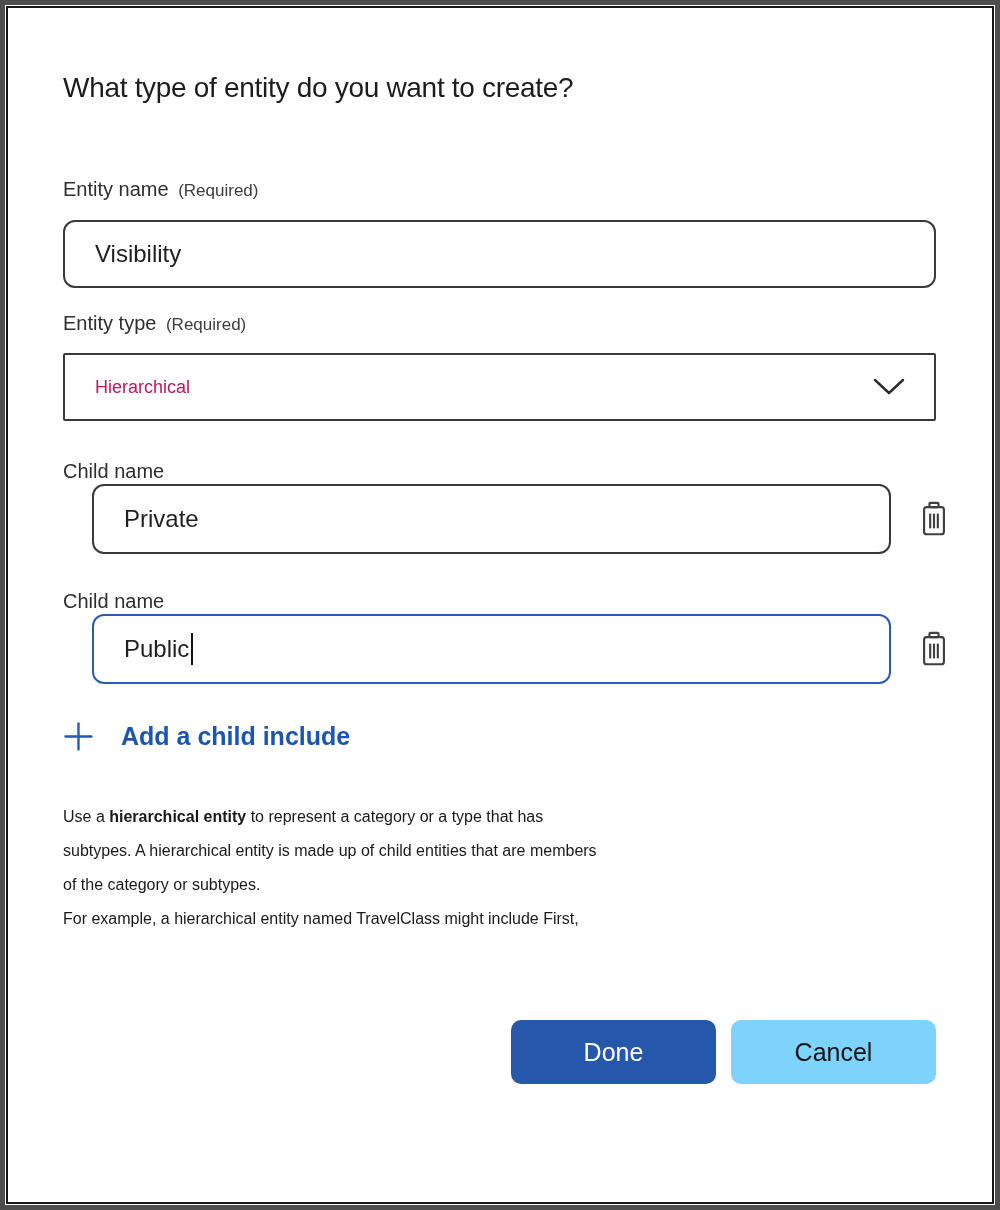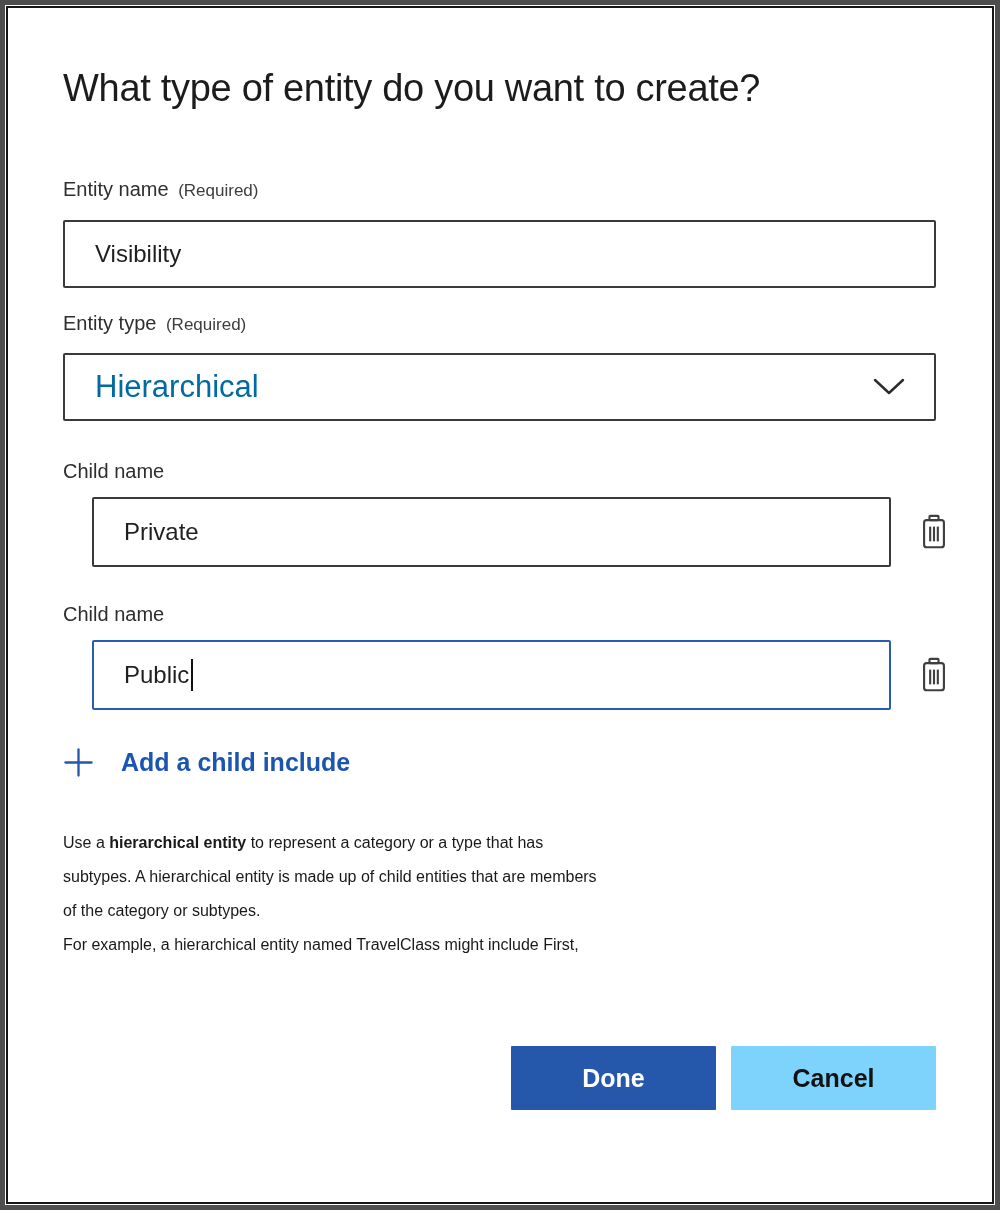--- a/index.html
+++ b/index.html
@@ -17,21 +17,21 @@
   }
   .content {
     width: 100%; height: 100%;
     border: 2px solid #161616;
     background: #ffffff;
     padding: 0 56px 0 55px;
     overflow: hidden;
   }
   .dialog-title {
     margin-top: 56px;
-    font-size: 38px;
+    font-size: 28px;
     line-height: 48px;
     font-weight: 400;
     color: #1c1c1c;
     white-space: nowrap;
     letter-spacing: -0.3px;
   }
   .field-label {
     font-size: 20px;
     line-height: 26px;
     color: #2e2e2e;
@@ -43,45 +43,44 @@
   }
   .lbl-entity-name { margin-top: 64px; }
   .lbl-entity-type { margin-top: 22px; }
   .lbl-child-1     { margin-top: 37px; }
   .lbl-child-2     { margin-top: 34px; }
   .text-input {
     margin-top: 16px;
     height: 68px;
     width: 100%;
     border: 2px solid #3a3a3a;
-    border-radius: 2px;
+    border-radius: 12px;
     display: flex;
     align-items: center;
     padding-left: 30px;
     font-size: 24px;
     color: #1f1f1f;
     background: #ffffff;
   }
   .dropdown {
     margin-top: 15px;
     height: 68px;
     width: 100%;
     border: 2px solid #3a3a3a;
     border-radius: 2px;
     display: flex;
     align-items: center;
     justify-content: space-between;
     padding: 0 28px 0 30px;
-    font-size: 31px;
-    color: #0369a1;
+    font-size: 18px;
+    color: #be185d;
     background: #ffffff;
     cursor: pointer;
   }
   .child-row {
-    margin-top: 13px;
     display: flex;
     align-items: center;
     padding-left: 29px;
   }
   .child-row .text-input {
     margin-top: 0;
     width: 799px;
     height: 70px;
     flex: none;
   }
@@ -133,24 +132,24 @@
   .button-row {
     margin-top: 84px;
     display: flex;
     justify-content: flex-end;
     gap: 15px;
   }
   .btn {
     height: 64px;
     min-width: 205px;
     border: none;
-    border-radius: 1px;
+    border-radius: 10px;
     font-family: "Liberation Sans", "DejaVu Sans", sans-serif;
     font-size: 25px;
-    font-weight: 700;
+    font-weight: 400;
     cursor: pointer;
     padding: 0 20px;
   }
   .btn-primary { background: #2557aa; color: #ffffff; }
   .btn-secondary { background: #7dd3fc; color: #121212; }
   svg { display: block; }
 </style>
 </head>
 <body>
 

